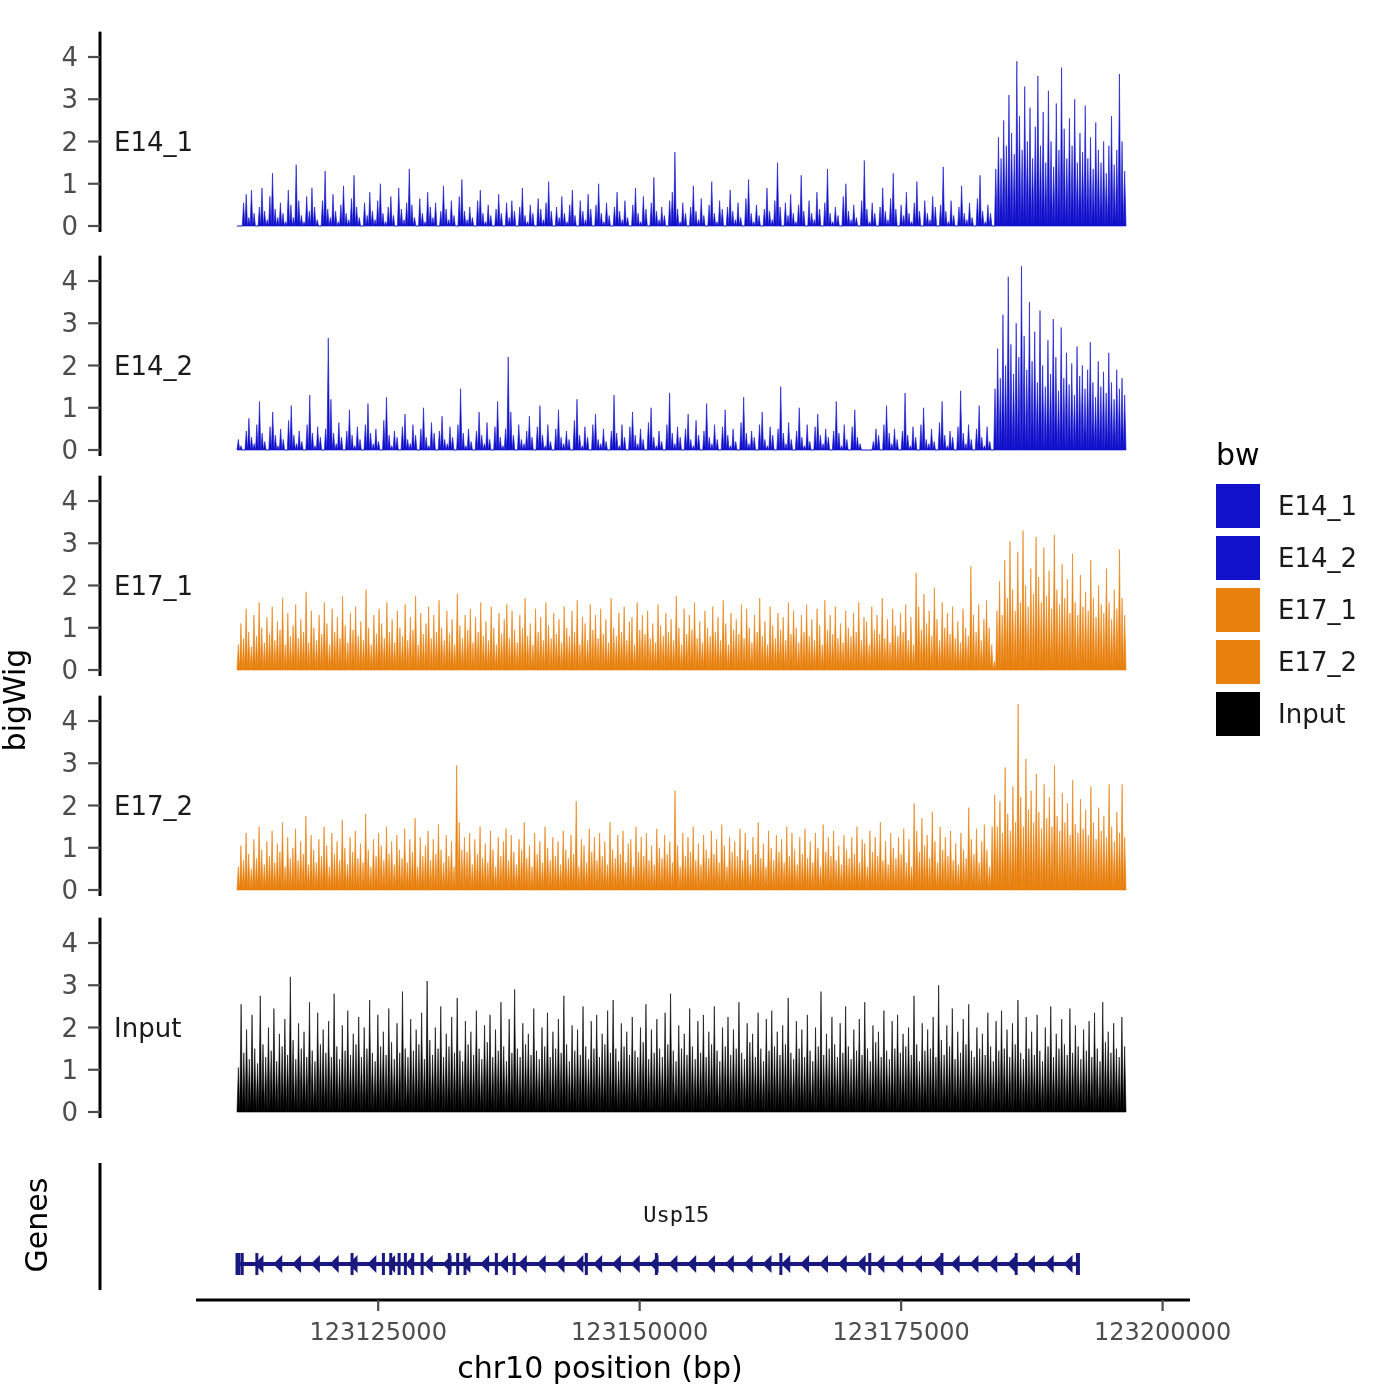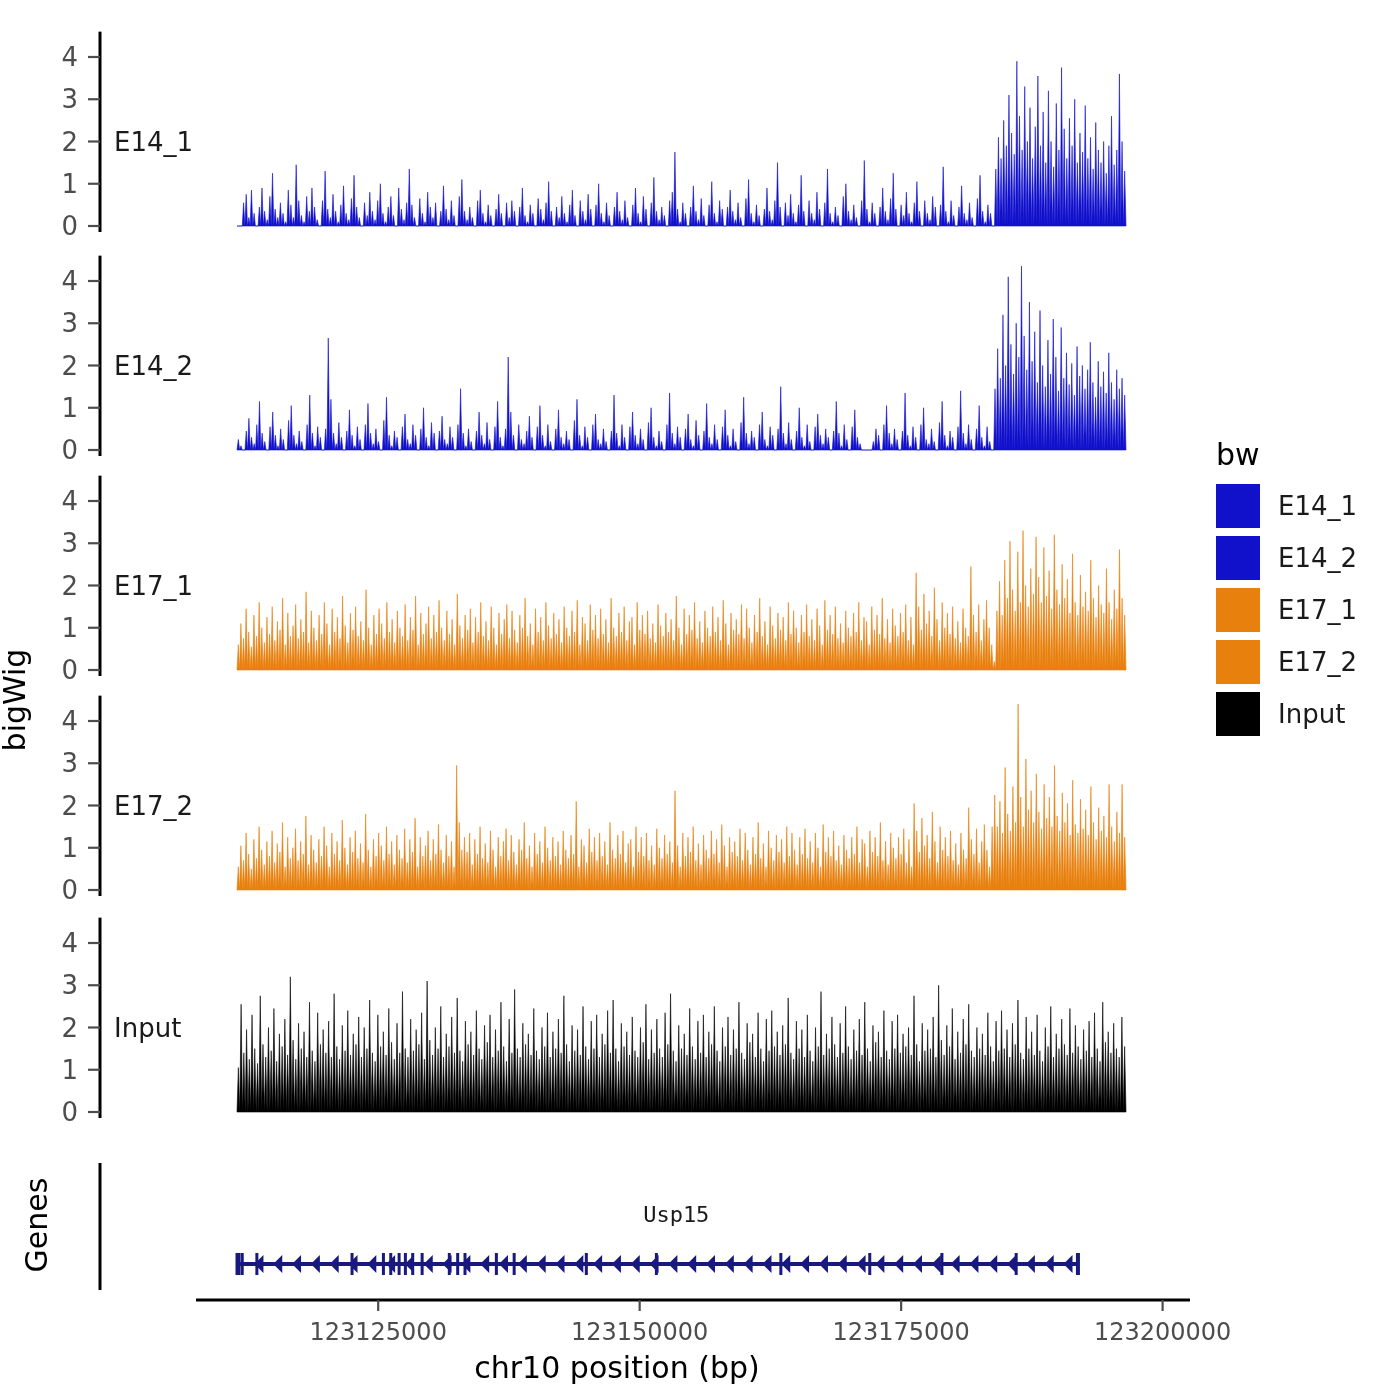--- a/index.html
+++ b/index.html
@@ -1,21 +1,21 @@
 <!DOCTYPE html>
 <html><head>
 <meta charset="utf-8">
 <style>
   html,body{margin:0;padding:0;background:#ffffff;}
   body{width:1400px;height:1400px;font-family:"DejaVu Sans","Liberation Sans",sans-serif;overflow:hidden;}
   #root{position:relative;width:1400px;height:1400px;}
   .axis-title{position:absolute;color:#000;font-size:30px;}
   #ylab{left:14px;top:700px;transform:translate(-50%,-50%) rotate(-90deg);transform-origin:center center;white-space:nowrap;}
   #genes-lab{position:absolute;left:36px;top:1225px;transform:translate(-50%,-50%) rotate(-90deg);transform-origin:center center;white-space:nowrap;font-size:30px;color:#000;}
-  #xlab{position:absolute;left:17px;top:1350px;width:1200px;text-align:center;font-size:30px;color:#000;}
+  #xlab{position:absolute;left:0;top:1350px;width:1200px;text-align:center;font-size:30px;color:#000;}
   svg{position:absolute;left:0;top:0;}
   .tick-text{font-size:26px;fill:#4d4d4d;font-family:"DejaVu Sans","Liberation Sans",sans-serif;}
   .xtick-text{font-size:24px;fill:#4d4d4d;font-family:"DejaVu Sans","Liberation Sans",sans-serif;}
   .strip-text{font-size:26px;fill:#1a1a1a;font-family:"DejaVu Sans","Liberation Sans",sans-serif;}
   .gene-text{font-size:22px;fill:#1a1a1a;font-family:"DejaVu Sans Mono","Liberation Mono",monospace;}
   .legend-title{font-size:30px;fill:#000;font-family:"DejaVu Sans","Liberation Sans",sans-serif;}
   .legend-label{font-size:26px;fill:#1a1a1a;font-family:"DejaVu Sans","Liberation Sans",sans-serif;}
   .axis-line{stroke:#000;stroke-width:3;}
   .tick-line{stroke:#4d4d4d;stroke-width:2.2;}
 </style>

